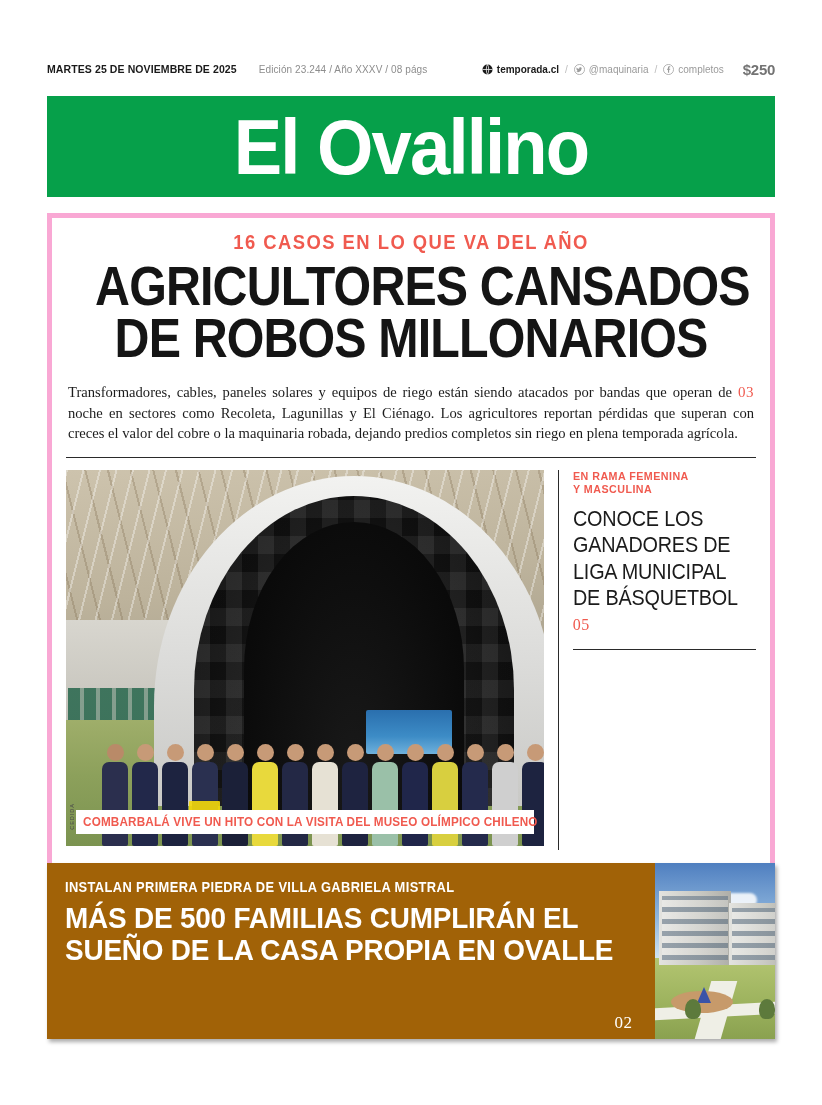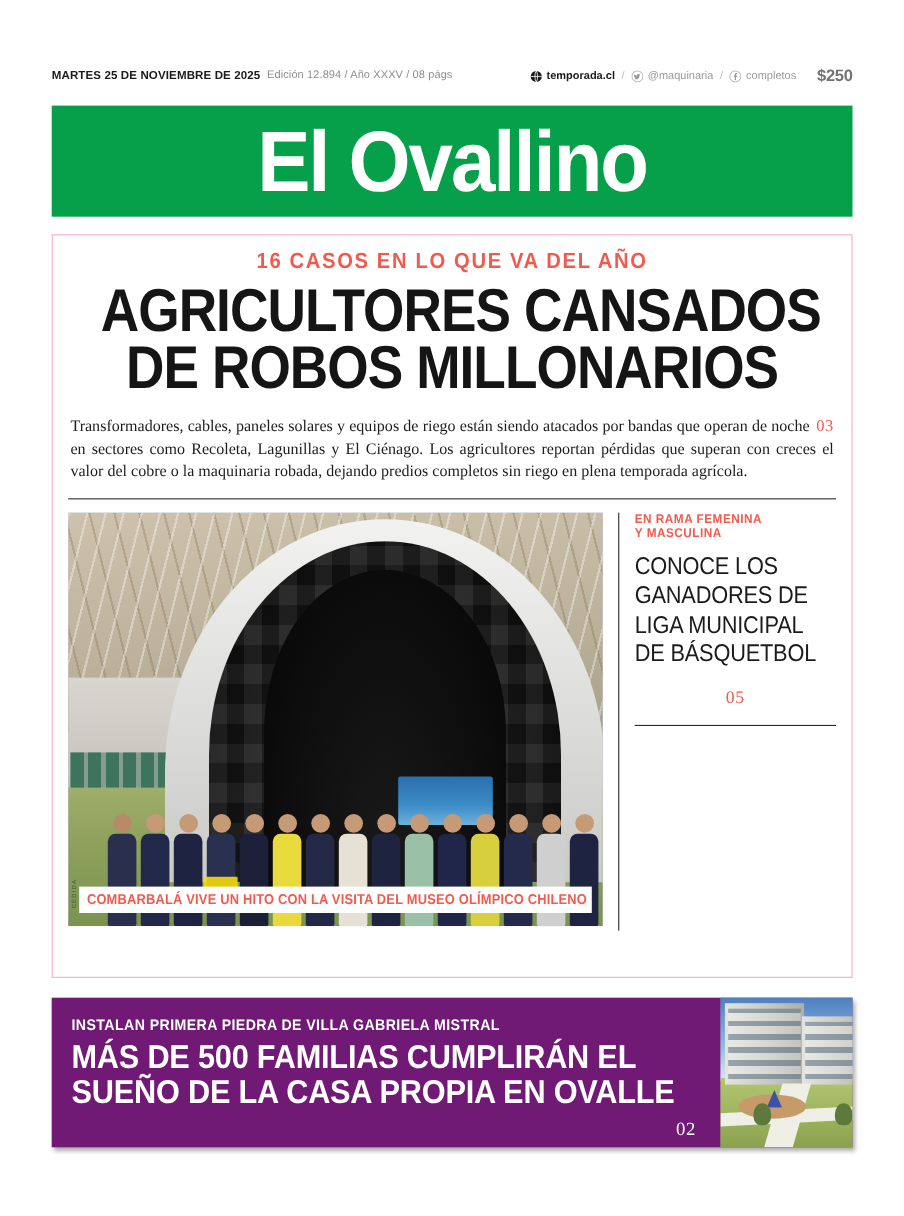--- a/index.html
+++ b/index.html
@@ -9,21 +9,21 @@
     font-family:"Liberation Sans", sans-serif;
     -webkit-font-smoothing:antialiased;
   }
   .page { position:relative; width:822px; height:1105px; background:#fff; }
 
   
   .topbar {
     position:absolute; left:47px; top:58px; width:728px; height:22px;
     display:flex; align-items:center; justify-content:space-between;
   }
-  .dateline { display:flex; align-items:flex-start; gap:6px; white-space:nowrap; }
+  .dateline { display:flex; align-items:flex-end; gap:22px; white-space:nowrap; }
   .date-main {
     font-size:10.5px; font-weight:bold; color:#1a1a1a; letter-spacing:0.1px;
   }
   .date-sub { font-size:10px; color:#8d8d8d; letter-spacing:0.1px; }
 
   .socials { display:flex; align-items:center; gap:5px; white-space:nowrap; }
   .soc-item { display:flex; align-items:center; gap:4px; }
   .soc-ic { display:block; width:11px; height:11px; }
   .soc-first { font-size:10px; font-weight:bold; color:#1a1a1a; }
   .soc-txt { font-size:10px; color:#9a9a9a; }
@@ -37,21 +37,21 @@
   }
   .masthead-txt {
     position:absolute; left:50%; top:50%; transform:translate(-50%,-50%) scaleX(0.93);
     color:#fff; font-weight:bold; font-size:78px; line-height:78px;
     letter-spacing:-2px; white-space:nowrap;
   }
 
   
   .mainbox {
     position:absolute; left:47px; top:213px; width:728px; height:676px;
-    border:1px solid #f9a8d4; background:#fff;
+    border:5px solid #f9a8d4; background:#fff;
   }
   .kicker-lead {
     margin-top:13px; text-align:center;
     color:#f05a4f; font-size:20px; font-weight:bold;
     letter-spacing:1.6px; transform:scaleX(0.92);
   }
   .lead-head {
     margin-top:6px; text-align:center; color:#151515;
     font-weight:bold; font-size:55px; line-height:52px;
     letter-spacing:-1px; transform:scaleX(0.88);
@@ -170,29 +170,29 @@
   .side-head {
     margin-top:9px; color:#1b1b1b; font-weight:normal; font-size:22px;
     line-height:26.5px; letter-spacing:-0.2px;
     transform:scaleX(0.9); transform-origin:left center;
   }
   .side-head span { display:block; white-space:nowrap; }
   .side-pg {
     font-family:"Liberation Serif", serif; color:#f05a4f;
     font-size:16px; letter-spacing:0.5px;
   }
-  .side-pg.right { display:block; text-align:center; margin-top:18px; }
+  .side-pg.right { display:block; text-align:left; margin-top:4px; }
   .side-pg.inline { margin-left:7px; font-size:15px; }
   .side-hr { margin:15px 0 13px 0; border-top:1px solid #2a2a2a; }
   .side-story-2 { margin-top:0; }
 
   
   .banner {
-    position:absolute; left:47px; top:907px; width:728px; height:136px;
-    background:#701a75; box-shadow:2px 3px 4px rgba(0,0,0,.33); display:flex;
+    position:absolute; left:47px; top:863px; width:728px; height:176px;
+    background:#a16207; box-shadow:2px 3px 4px rgba(0,0,0,.33); display:flex;
   }
   .banner-text { position:relative; flex:1; padding:16px 0 0 18px; }
   .banner-kicker {
     color:#fff; font-weight:bold; font-size:14px; letter-spacing:0.4px;
     transform:scaleX(0.92); transform-origin:left center;
   }
   .banner-head {
     margin-top:7px; color:#fff; font-weight:bold; font-size:30px;
     line-height:32px; letter-spacing:-0.2px;
     transform:scaleX(0.93); transform-origin:left center;
@@ -245,21 +245,21 @@
   }
 </style>
 </head>
 <body>
 
 <div class="page">
 
   <div class="topbar">
     <div class="dateline">
       <span class="date-main">MARTES 25 DE NOVIEMBRE DE 2025</span>
-      <span class="date-sub">Edición 12.894 / Año XXXV / 08 págs</span>
+      <span class="date-sub">Edición 23.244 / Año XXXV / 08 págs</span>
     </div>
     <div class="socials">
       <span class="soc-item">
         <svg class="soc-ic" viewBox="0 0 24 24">
           <circle cx="12" cy="12" r="11" fill="#1a1a1a"></circle>
           <path d="M1 12h22M12 1c3.5 3.5 3.5 18.5 0 22M12 1c-3.5 3.5-3.5 18.5 0 22" stroke="#fff" stroke-width="1.6" fill="none"></path>
         </svg>
         <span class="soc-first">temporada.cl</span>
       </span>
       <span class="soc-sep">/</span>

